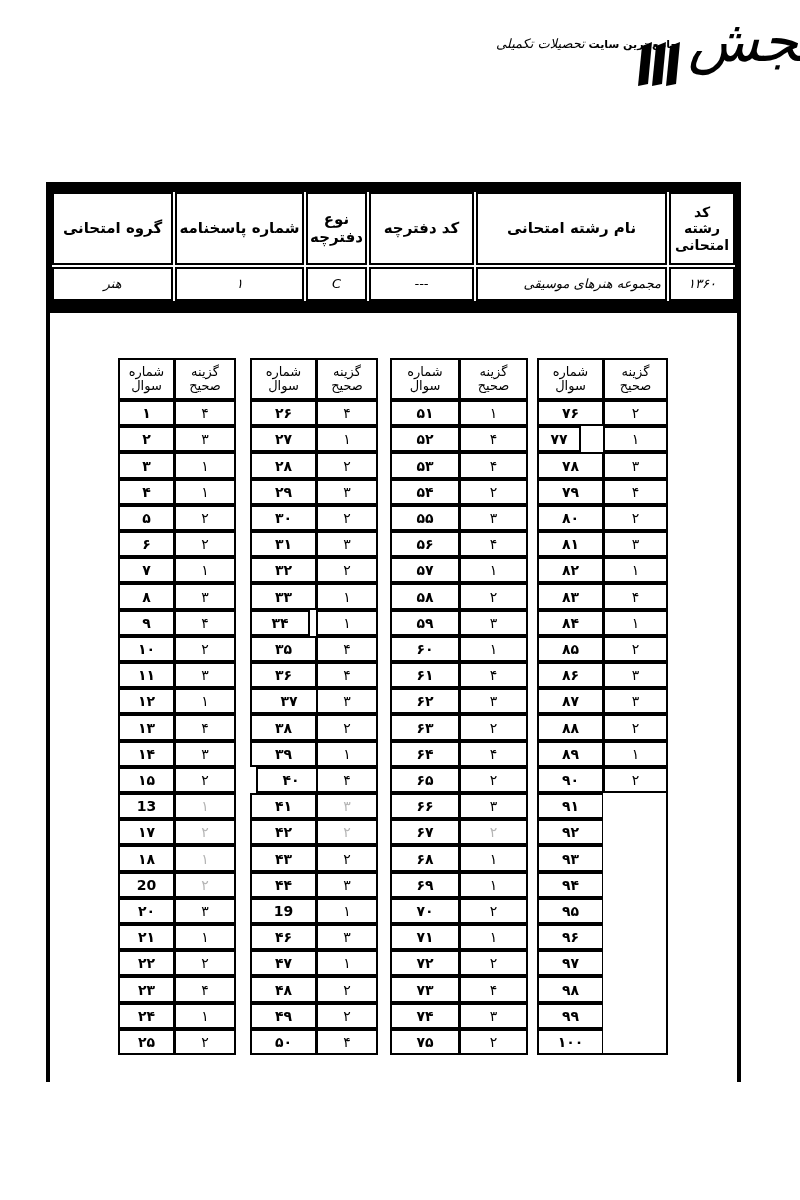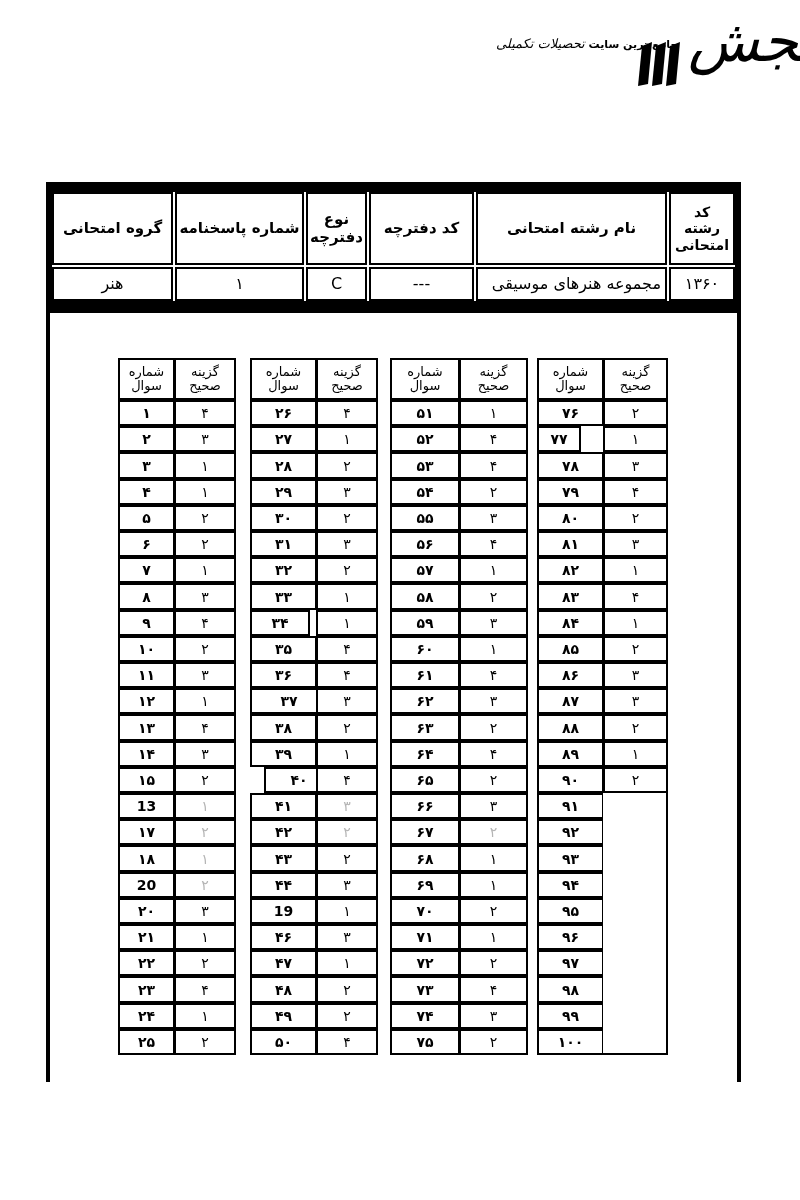--- a/index.html
+++ b/index.html
@@ -20,21 +20,21 @@
   .frame-right { position: absolute; left: 737px; top: 182px; width: 4px; height: 900px; background: #000; }
   .frame-top   { position: absolute; left: 46px;  top: 182px; width: 695px; height: 10px; background: #000; }
   .frame-band  { position: absolute; left: 46px;  top: 301px; width: 695px; height: 12px; background: #000; }
   .frame-side-l { position: absolute; left: 46px; top: 182px; width: 6px; height: 130px; background: #000; }
   .frame-side-r { position: absolute; left: 735px; top: 182px; width: 6px; height: 130px; background: #000; }
 
   
   .hcell { position: absolute; box-sizing: border-box; border: 2px solid #000; background: #fff;
            display: flex; align-items: center; justify-content: center; text-align: center;
            direction: rtl; font-weight: bold; font-size: 15px; line-height: 1.15; }
-  .hcell.val { font-weight: normal; font-size: 16px; }
+  .hcell.val { font-weight: normal; font-size: 13px; font-style: italic; }
   .hcell .inner { white-space: pre-line; }
 
   
   .acell { position: absolute; box-sizing: border-box; border: 2px solid #000; background: #fff;
            display: flex; align-items: center; justify-content: center; text-align: center;
            direction: rtl; font-size: 14px; }
   .acell.num { font-weight: bold; }
   .acell.head { font-size: 13px; line-height: 1.05; white-space: pre-line; font-weight: normal; }
   .acell.faint { color: #b5b5b5; }
   .blank-col { position: absolute; box-sizing: border-box; border: 2px solid #000; border-top: none; background: #fff; }
@@ -171,21 +171,21 @@
     <div class="acell num" style="left: 250px; top: 636px; width: 67px; height: 26px;">۳۵</div>
     <div class="acell " style="left: 316px; top: 636px; width: 62px; height: 26px;">۴</div>
     <div class="acell num" style="left: 250px; top: 662px; width: 67px; height: 26px;">۳۶</div>
     <div class="acell " style="left: 316px; top: 662px; width: 62px; height: 26px;">۴</div>
     <div class="acell num" style="left: 250px; top: 688px; width: 78px; height: 26px;">۳۷</div>
     <div class="acell " style="left: 316px; top: 688px; width: 62px; height: 26px;">۳</div>
     <div class="acell num" style="left: 250px; top: 714px; width: 67px; height: 27px;">۳۸</div>
     <div class="acell " style="left: 316px; top: 714px; width: 62px; height: 27px;">۲</div>
     <div class="acell num" style="left: 250px; top: 741px; width: 67px; height: 26px;">۳۹</div>
     <div class="acell " style="left: 316px; top: 741px; width: 62px; height: 26px;">۱</div>
-    <div class="acell num" style="left: 264px; top: 767px; width: 70px; height: 26px;">۴۰</div>
+    <div class="acell num" style="left: 256px; top: 767px; width: 70px; height: 26px;">۴۰</div>
     <div class="acell " style="left: 316px; top: 767px; width: 62px; height: 26px;">۴</div>
     <div class="acell num" style="left: 250px; top: 793px; width: 67px; height: 26px;">۴۱</div>
     <div class="acell faint" style="left: 316px; top: 793px; width: 62px; height: 26px;">۳</div>
     <div class="acell num" style="left: 250px; top: 819px; width: 67px; height: 26px;">۴۲</div>
     <div class="acell faint" style="left: 316px; top: 819px; width: 62px; height: 26px;">۲</div>
     <div class="acell num" style="left: 250px; top: 845px; width: 67px; height: 27px;">۴۳</div>
     <div class="acell " style="left: 316px; top: 845px; width: 62px; height: 27px;">۲</div>
     <div class="acell num" style="left: 250px; top: 872px; width: 67px; height: 26px;">۴۴</div>
     <div class="acell " style="left: 316px; top: 872px; width: 62px; height: 26px;">۳</div>
     <div class="acell num" style="left: 250px; top: 898px; width: 67px; height: 26px;">19</div>

